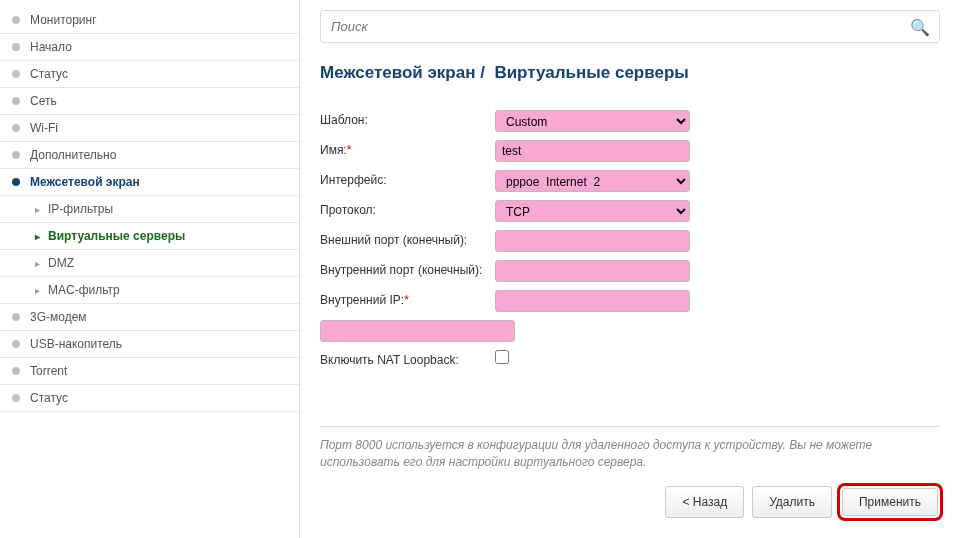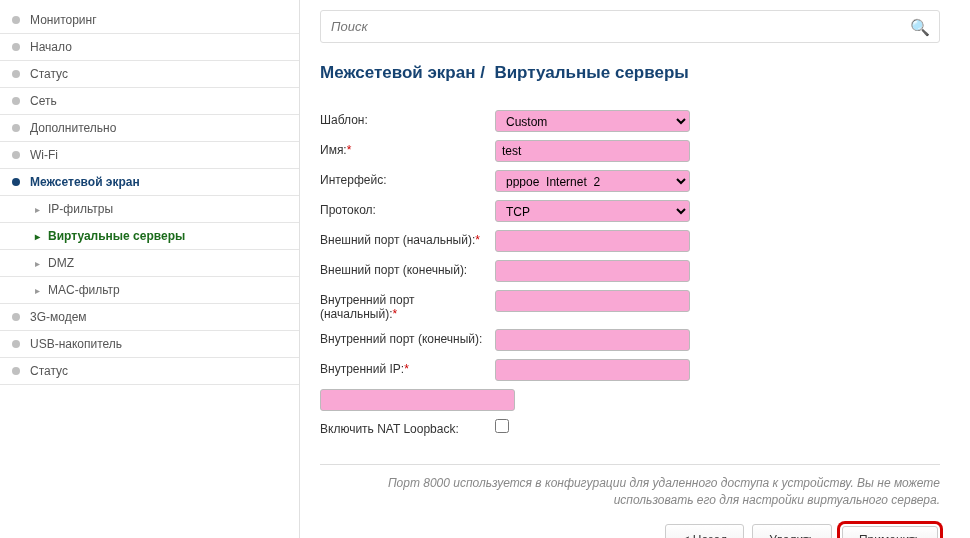--- a/index.html
+++ b/index.html
@@ -18,21 +18,21 @@
     .search-row { position: relative; margin-bottom: 20px; }
     .search-input { width: 100%; padding: 8px 30px 8px 10px; border: 1px solid #ddd; border-radius: 3px; font-size: 13px; color: #aaa; font-style: italic; }
     .search-icon { position: absolute; right: 10px; top: 8px; color: #999; font-size: 16px; }
     .page-title { color: #164372; font-size: 17px; font-weight: bold; margin-bottom: 27px; }
     .form-row { display: flex; align-items: flex-start; margin-bottom: 8px; }
     .form-label { width: 175px; padding-top: 3px; color: #333; font-size: 12px; }
     .required { color: #c00; }
     .form-control { width: 195px; padding: 3px 6px; border: 1px solid #bbb; border-radius: 3px; font-size: 12px; height: 22px; background: #f9a8d4; }
     select.form-control { height: 22px; }
     .checkbox { width: 14px; height: 14px; }
-    .note { color: #888; font-style: italic; font-size: 12px; margin-top: 20px; border-top: 1px solid #ddd; padding-top: 10px; line-height: 1.4; text-align: right; }
+    .note { color: #888; font-style: italic; font-size: 12px; margin-top: 20px; border-top: 1px solid #ddd; padding-top: 10px; line-height: 1.4; }
     .button-row { display: flex; justify-content: flex-end; gap: 8px; margin-top: 15px; }
     .btn { padding: 6px 16px; border: 1px solid #ccc; border-radius: 3px; background: linear-gradient(#fff, #eee); cursor: pointer; font-size: 12px; color: #333; }
     .btn-highlight { box-shadow: 0 0 0 3px #d40000; border-radius: 5px; padding: 2px; }
     .btn-highlight .btn { margin: 0; }
     .spacer { flex: 1; }
   </style>
 </head>
 <body>
 
 <div class="container">
@@ -48,25 +48,25 @@
     <div class="nav-item">
         <span class="nav-bullet"></span>
         <span>Статус</span>
       </div>
     <div class="nav-item">
         <span class="nav-bullet"></span>
         <span>Сеть</span>
       </div>
     <div class="nav-item">
         <span class="nav-bullet"></span>
-        <span>Дополнительно</span>
+        <span>Wi-Fi</span>
       </div>
     <div class="nav-item">
         <span class="nav-bullet"></span>
-        <span>Wi-Fi</span>
+        <span>Дополнительно</span>
       </div>
     <div class="nav-item active-parent">
         <span class="nav-bullet"></span>
         <span>Межсетевой экран</span>
       </div>
     <div class="sub-item">
         <span class="sub-arrow">▸</span>
         <span>IP-фильтры</span>
       </div>
     <div class="sub-item active">
@@ -81,20 +81,24 @@
         <span class="sub-arrow">▸</span>
         <span>MAC-фильтр</span>
       </div>
     <div class="nav-item">
         <span class="nav-bullet"></span>
         <span>3G-модем</span>
       </div>
     <div class="nav-item">
         <span class="nav-bullet"></span>
         <span>USB-накопитель</span>
+      </div>
+    <div class="nav-item">
+        <span class="nav-bullet"></span>
+        <span>Torrent</span>
       </div>
     <div class="nav-item">
         <span class="nav-bullet"></span>
         <span>Статус</span>
       </div>
   </div>
 
   <div class="main">
     <div class="search-row">
       <input class="search-input" placeholder="Поиск" style="">
@@ -116,29 +120,21 @@
       </div>
     <div class="form-row">
         <div class="form-label">Интерфейс:</div>
         <select class="form-control"><option>pppoe_Internet_2</option></select>
       </div>
     <div class="form-row">
         <div class="form-label">Протокол:</div>
         <select class="form-control"><option>TCP</option></select>
       </div>
     <div class="form-row">
-        <div class="form-label"><span>Внешний порт (начальный):</span><span class="required">*</span></div>
-        <input class="form-control" value="" style="">
-      </div>
-    <div class="form-row">
         <div class="form-label">Внешний порт (конечный):</div>
-        <input class="form-control" value="" style="">
-      </div>
-    <div class="form-row">
-        <div class="form-label"><span>Внутренний порт (начальный):</span><span class="required">*</span></div>
         <input class="form-control" value="" style="">
       </div>
     <div class="form-row">
         <div class="form-label">Внутренний порт (конечный):</div>
         <input class="form-control" value="" style="">
       </div>
     <div class="form-row">
         <div class="form-label"><span>Внутренний IP:</span><span class="required">*</span></div>
         <input class="form-control" value="" style="">
       </div>

